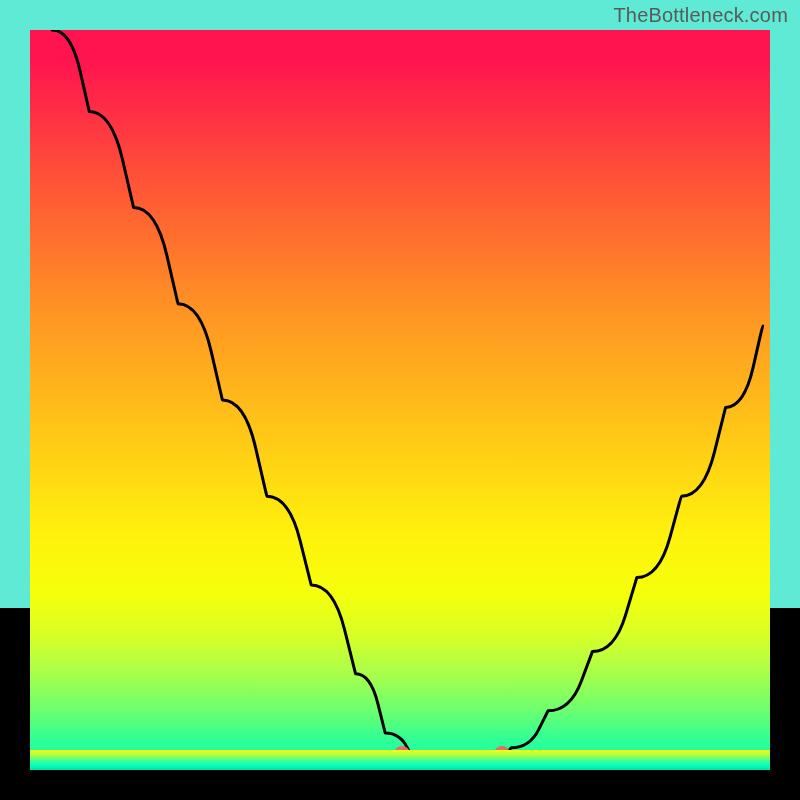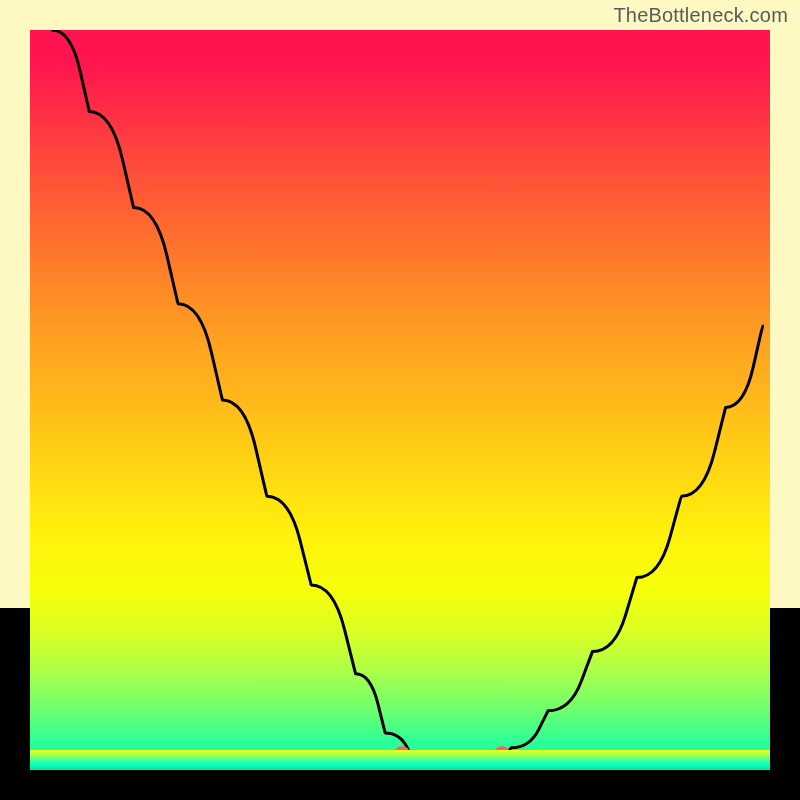--- a/index.html
+++ b/index.html
@@ -8,21 +8,21 @@
     width: 800px;
     height: 800px;
     background: #000;
     overflow: hidden;
     font-family: Arial, Helvetica, sans-serif;
   }
   .frame {
     position: relative;
     width: 800px;
     height: 608px;
-    background: #fef9c3;
+    background: #5eead4;
   }
   .watermark {
     position: absolute;
     top: 4px;
     right: 12px;
     color: #5a5a5a;
     font-size: 20px;
     font-weight: 500;
     letter-spacing: 0.2px;
     z-index: 30;

